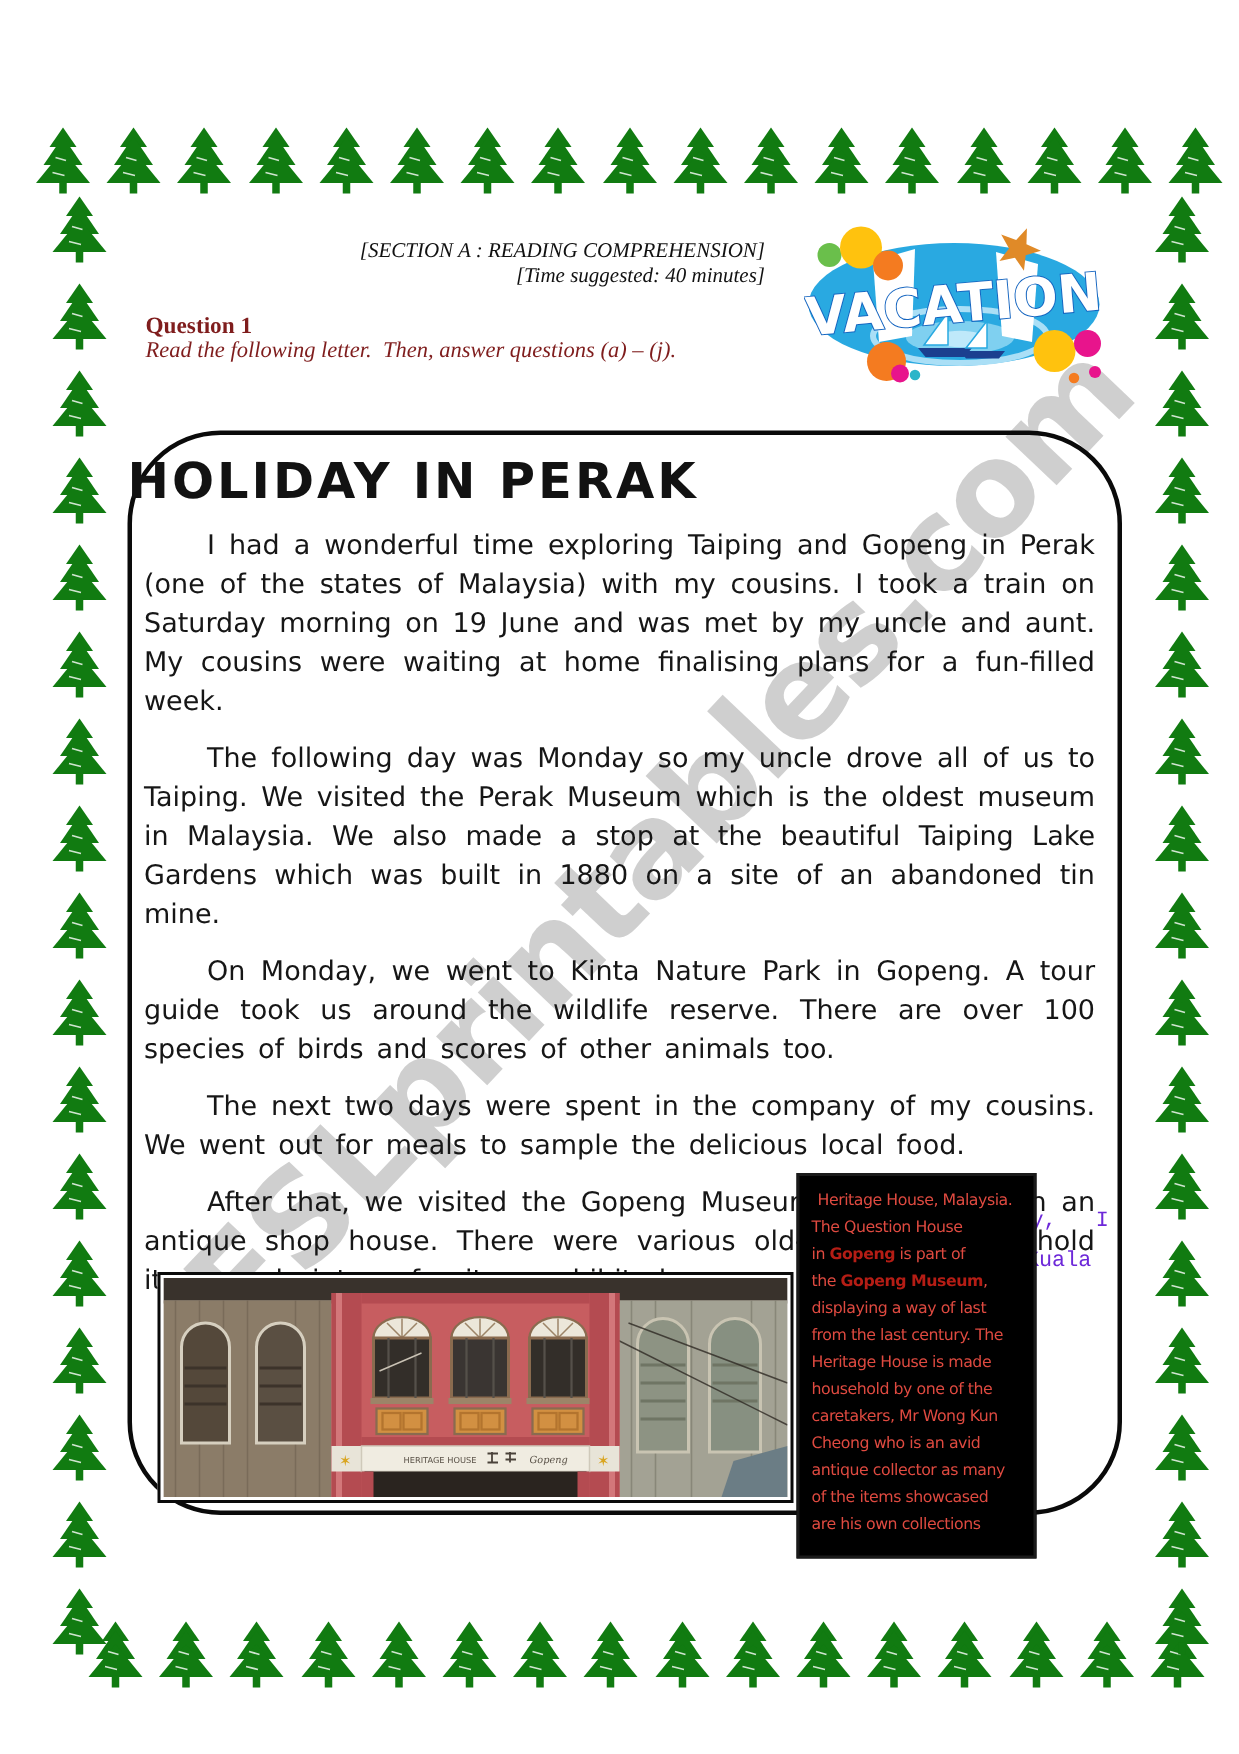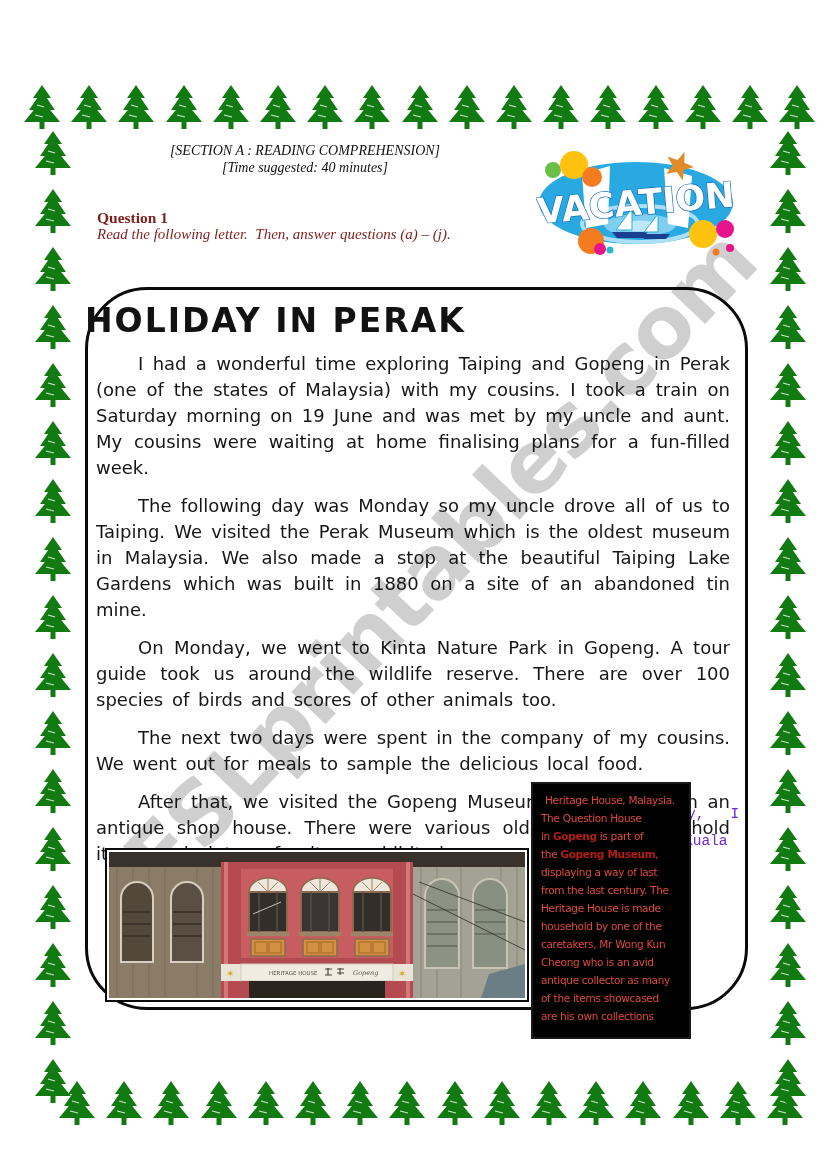--- a/index.html
+++ b/index.html
@@ -9,21 +9,21 @@
   
   .tree{position:absolute;width:44px;height:46px;color:#117b11;z-index:2;}
 
   
   .watermark{position:absolute;left:-40px;top:510px;width:960px;text-align:center;
     transform:rotate(-46.5deg);transform-origin:center;
     font-family:"DejaVu Sans",sans-serif;font-weight:bold;font-size:86px;
     color:rgba(168,168,168,0.55);letter-spacing:-2px;z-index:1;white-space:nowrap;}
 
   
-  .header-block{position:absolute;left:100px;top:142px;width:410px;text-align:center;
+  .header-block{position:absolute;left:100px;top:159px;width:410px;text-align:right;
     font-style:italic;font-size:14px;line-height:17px;color:#111;z-index:3;}
   .question-block{position:absolute;left:97px;top:209px;width:520px;z-index:3;color:#7f1d1d;}
   .q-label{font-weight:bold;font-size:15.5px;line-height:17px;}
   .q-instr{font-size:15px;line-height:17px;white-space:pre-wrap;font-style:italic;}
 
   
   .logo{position:absolute;left:536px;top:148px;width:226px;height:118px;z-index:3;}
 
   
   .letter-box{position:absolute;left:85px;top:287px;width:663px;height:723px;

